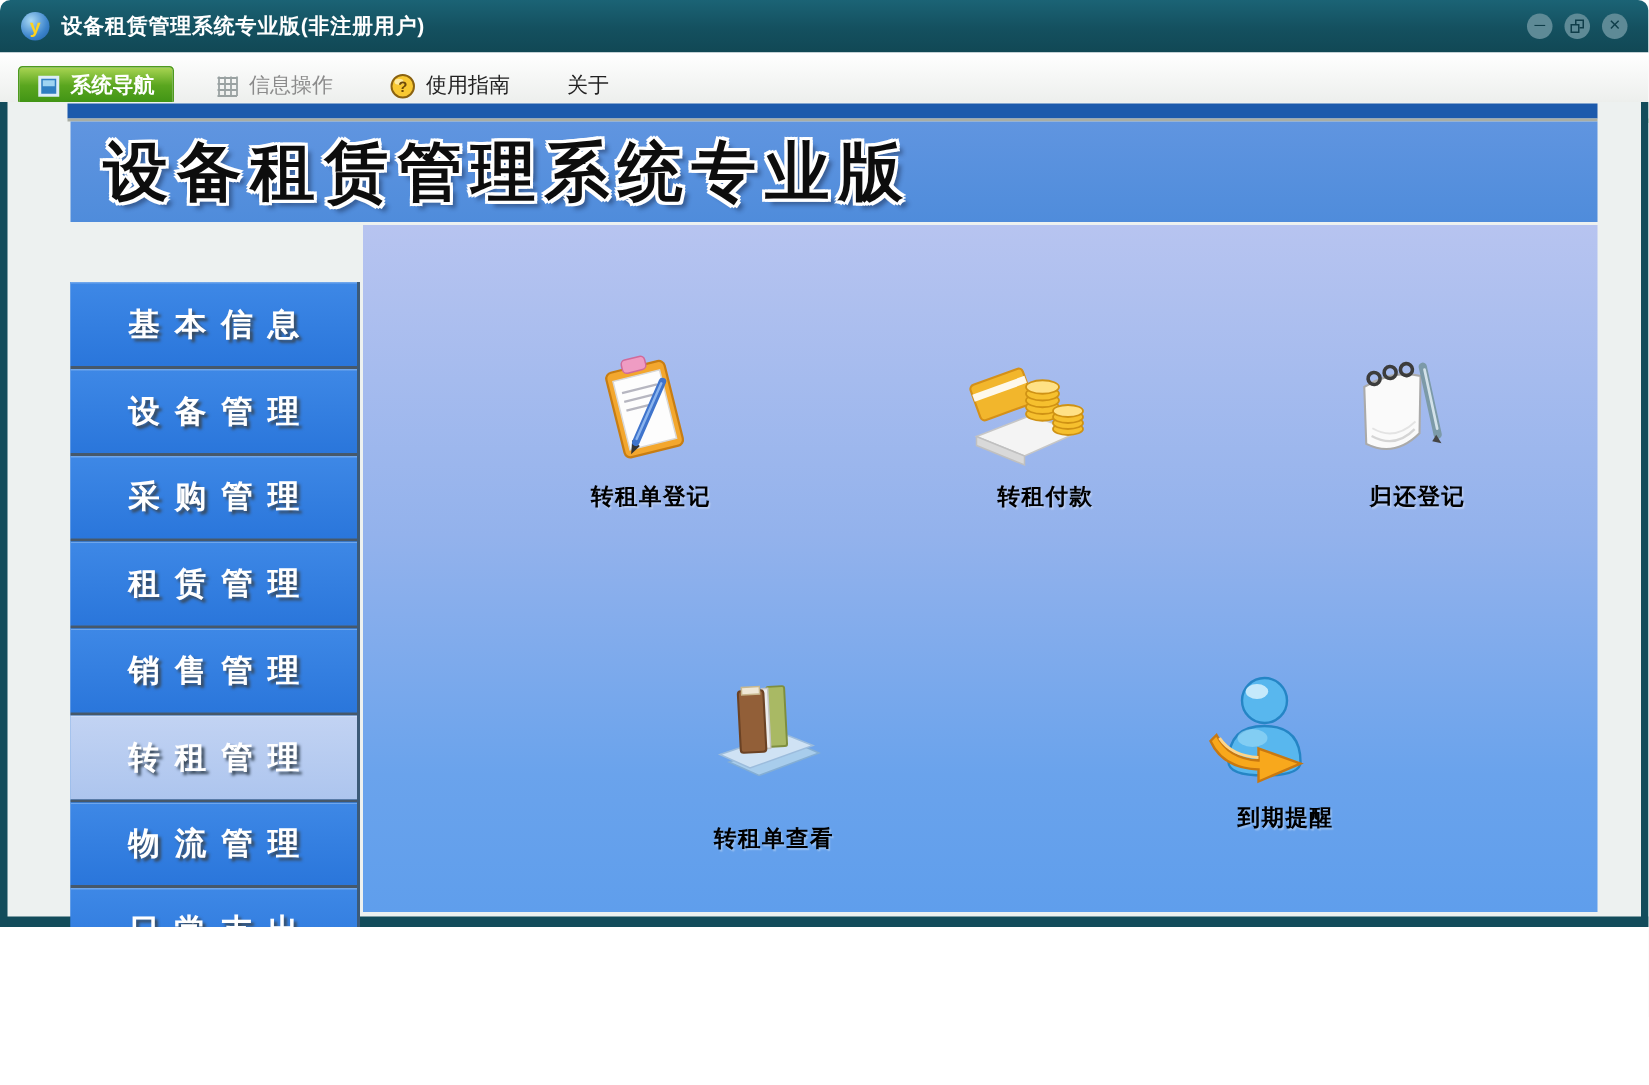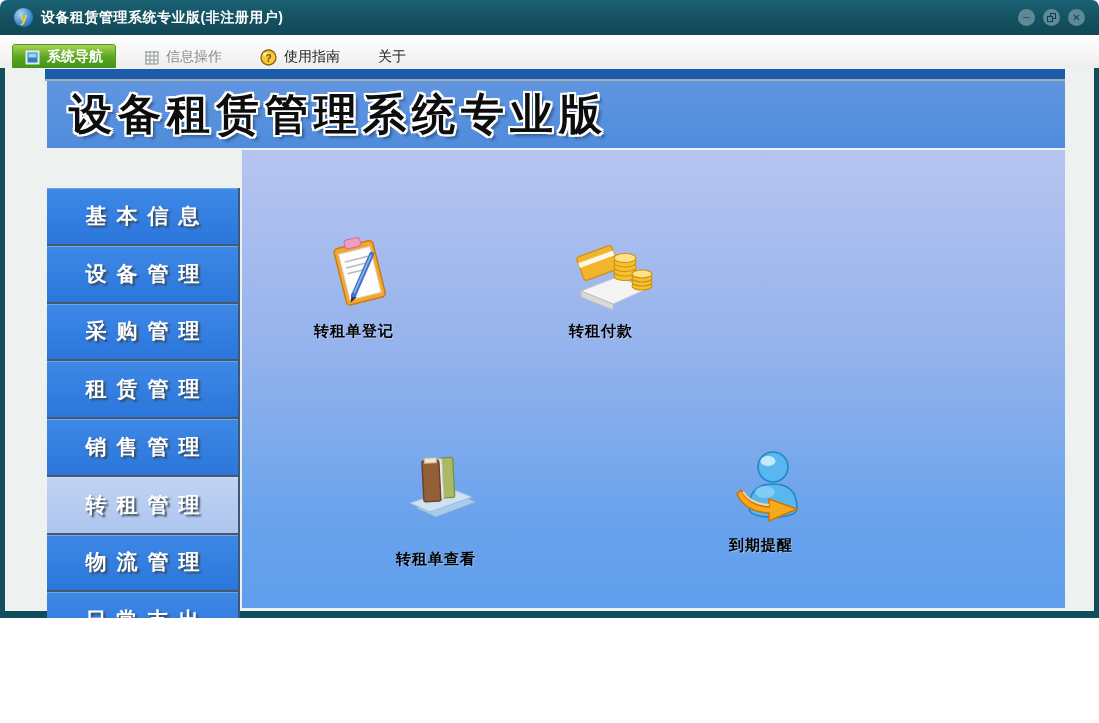--- a/index.html
+++ b/index.html
@@ -55,21 +55,21 @@
     border-bottom:2px solid #46586a; color:#ffffff; font-size:21px; font-weight:bold;
     letter-spacing:10px; padding-left:10px; white-space:nowrap;
     text-shadow:2px 2px 2px #39495a; box-shadow:inset 0 1px 0 rgba(255,255,255,.25); }
   .side-item:last-child { border-bottom:none;text-decoration:underline; }
   .side-item.selected { background:linear-gradient(#c2d3f3, #adc5ee); }
 
   .main { position:absolute; left:237px; top:82px; width:823px; height:458px;
     background:linear-gradient(180deg, #b7c4f0 0%, #93b2ec 45%, #6aa3ec 80%, #5f9eec 100%); }
 
   .shortcut { position:absolute; width:160px; display:flex; flex-direction:column;
-    align-items:flex-start; gap:8px; cursor:pointer; }
+    align-items:flex-end; gap:8px; cursor:pointer; }
   .shortcut .label { font-size:15px; font-weight:bold; color:#000;
     text-shadow:1px 1px 1px rgba(255,255,255,.35); letter-spacing:1px; }
   .sc1 { left:72px;  top:84px; }
   .sc2 { left:327px; top:84px; }
   .sc3 { left:575px; top:84px; }
   .sc4 { left:154px; top:298px;gap:22px; }
   .sc5 { left:487px; top:298px; }
 </style>
 </head>
 <body>
@@ -183,20 +183,38 @@
             <ellipse cx="56" cy="24" rx="11" ry="4.5" fill="#ffe186"></ellipse>
             <ellipse cx="73" cy="52" rx="10" ry="4" fill="#f6c02e"></ellipse>
             <ellipse cx="73" cy="48" rx="10" ry="4" fill="#f6c02e"></ellipse>
             <ellipse cx="73" cy="44" rx="10" ry="4" fill="#f6c02e"></ellipse>
             <ellipse cx="73" cy="40" rx="10" ry="4" fill="#ffe186"></ellipse>
           </g>
         </svg>
         <div class="label">转租付款</div>
       </div>
 
+      <div class="shortcut sc3">
+        <svg width="90" height="80" viewBox="0 0 90 80">
+          <g transform="rotate(-5 45 40)">
+            <path d="M24,22 Q44,12 62,18 L58,56 Q40,71 22,60 Z" fill="#fafafa" stroke="#aaaaaa" stroke-width="1.4"></path>
+            <path d="M26,55 Q41,65 55,53" stroke="#d5d5d5" fill="none" stroke-width="1.5"></path>
+            <path d="M27,50 Q41,60 56,48" stroke="#e3e3e3" fill="none" stroke-width="1.2"></path>
+            <g fill="none" stroke="#3c3c3c" stroke-width="2.4">
+              <circle cx="31" cy="17" r="4"></circle>
+              <circle cx="42" cy="14" r="4"></circle>
+              <circle cx="53" cy="13" r="4"></circle>
+            </g>
+            <line x1="64" y1="12" x2="70" y2="58" stroke="#7c9aa8" stroke-width="5.5" stroke-linecap="round"></line>
+            <line x1="65" y1="14" x2="70" y2="54" stroke="#d3e2e9" stroke-width="1.8" stroke-linecap="round"></line>
+            <polygon points="69,58 72,64 66,62" fill="#444444"></polygon>
+          </g>
+        </svg>
+        <div class="label">归还登记</div>
+      </div>
 
       <div class="shortcut sc4">
         <svg width="90" height="80" viewBox="0 0 90 80">
           <polygon points="20,60 62,46 80,54 40,69" fill="#a8cdec" stroke="#84aed4"></polygon>
           <polygon points="14,55 56,41 76,49 34,64" fill="#cfe2f4" stroke="#9cbcdc"></polygon>
           <g transform="rotate(-3 45 35)">
             <rect x="46" y="10" width="12" height="40" rx="1.5" fill="#a9b964" stroke="#7e8e3e" stroke-width="1.3"></rect>
             <rect x="43" y="11" width="4" height="40" fill="#ececec" stroke="#c4c4c4" stroke-width="1"></rect>
             <rect x="27" y="12" width="17" height="41" rx="2" fill="#925f38" stroke="#6b4224" stroke-width="1.4"></rect>
             <rect x="29.5" y="9.5" width="12" height="5" fill="#f0e8d6" stroke="#c9b88e" stroke-width="1"></rect>

